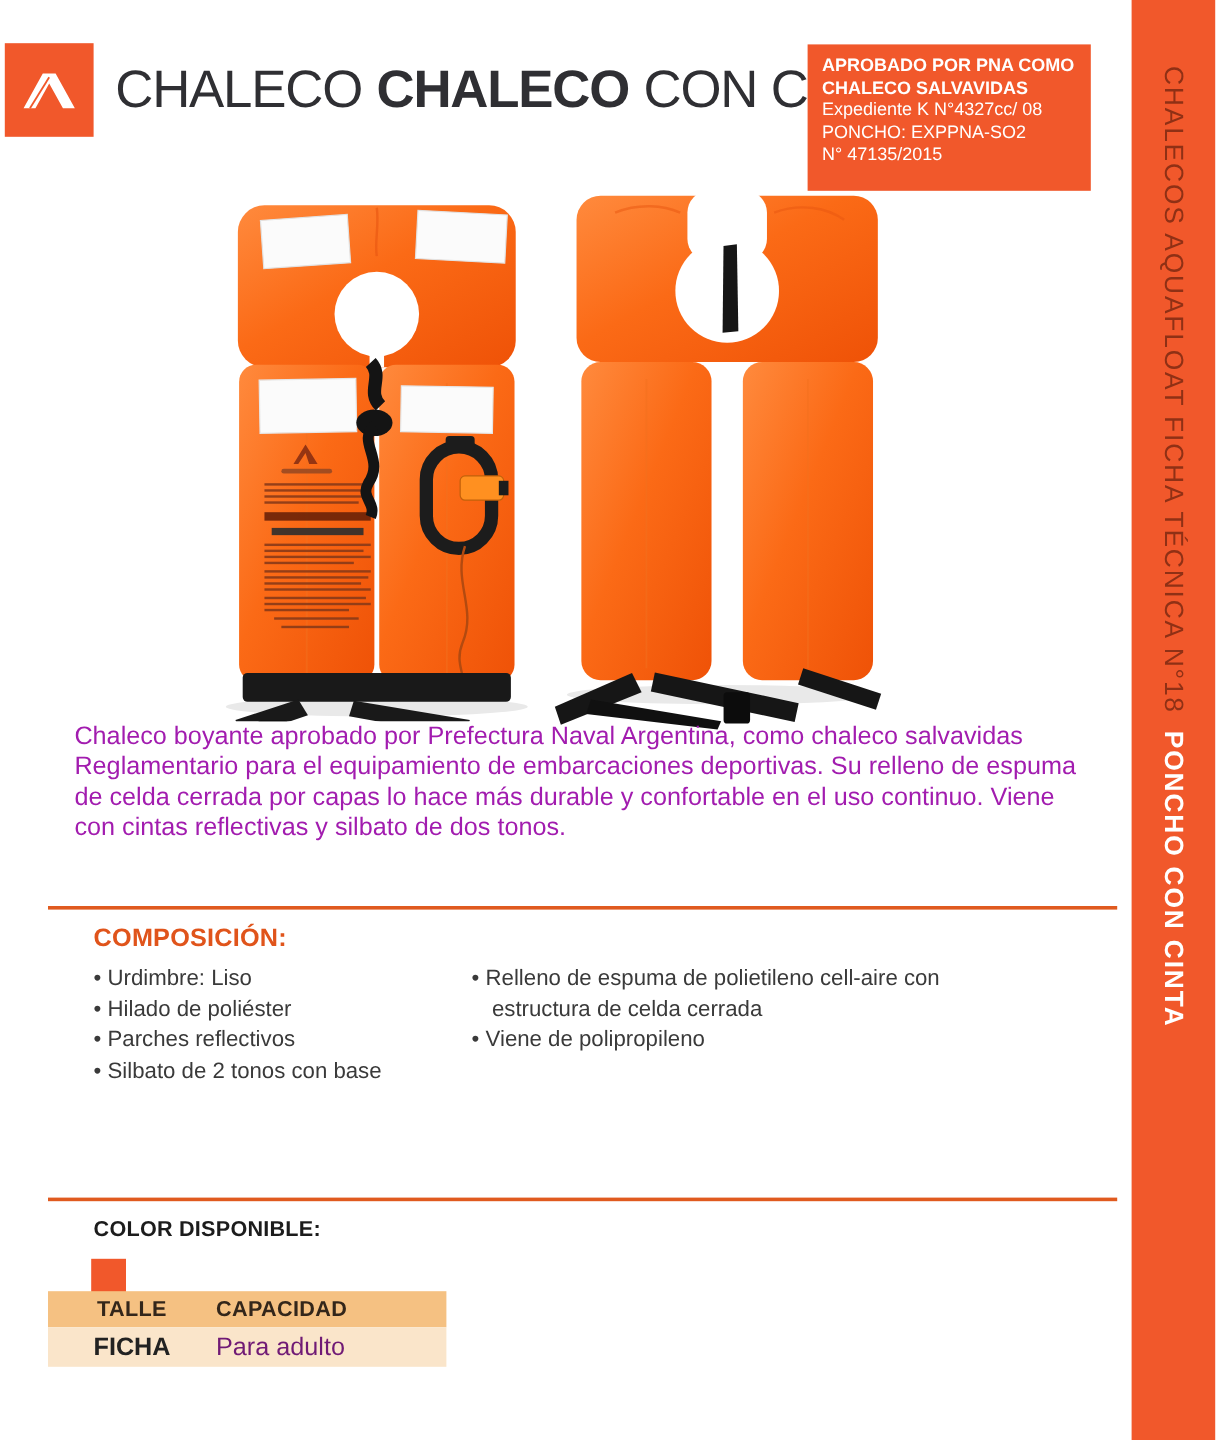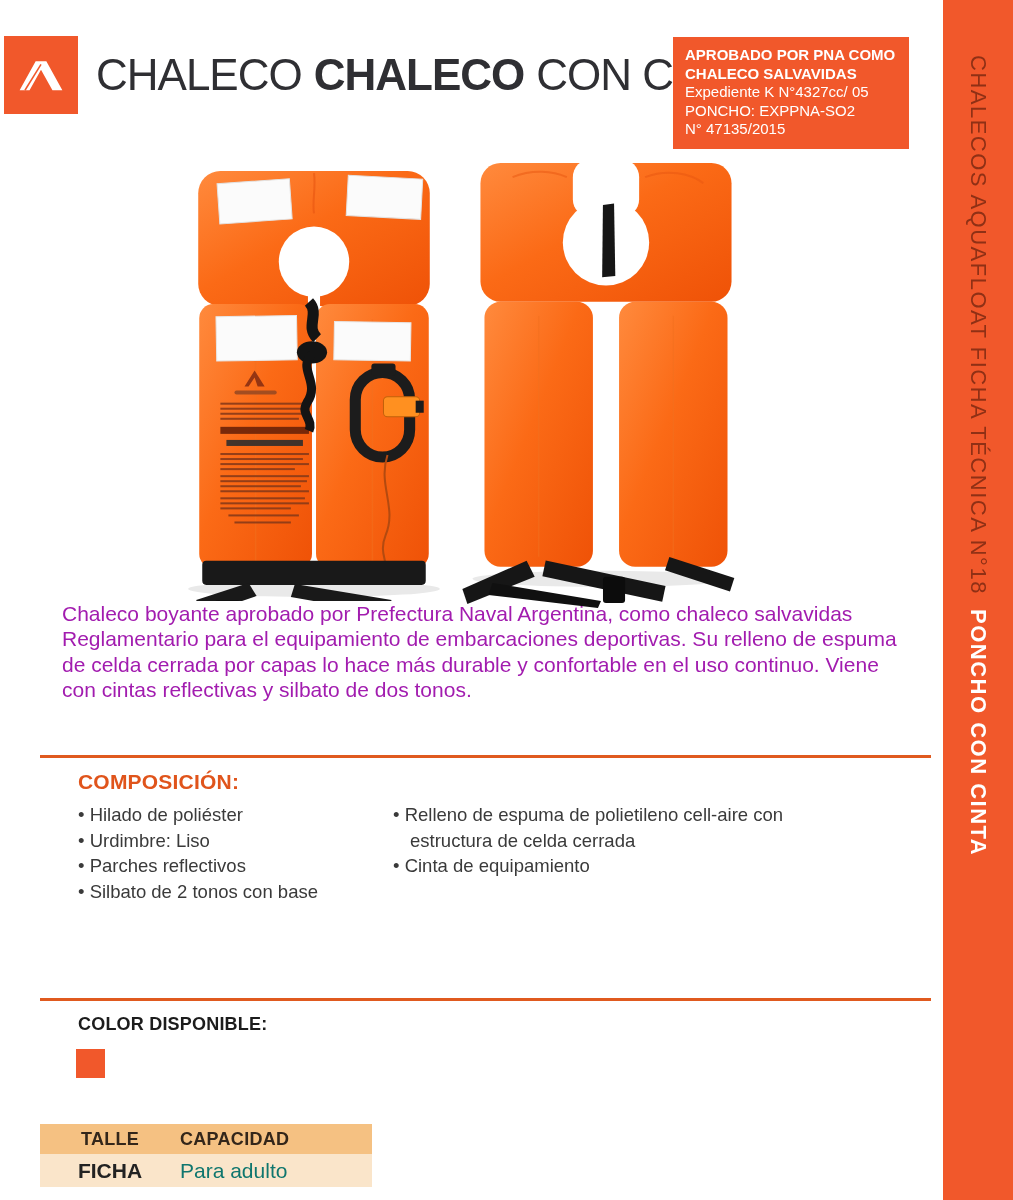--- a/index.html
+++ b/index.html
@@ -7,21 +7,21 @@
     position:relative;width:1013px;height:1200px;overflow:hidden;background:#fff;
     font-family:"Liberation Sans",sans-serif;
   }
   
   .logo-box{position:absolute;left:4px;top:36px;width:74px;height:78px;background:#F1582B;
     display:flex;align-items:center;justify-content:center;}
   .title{position:absolute;left:96px;top:50px;margin:0;font-size:44px;font-weight:400;
     color:#2f2f33;letter-spacing:-1px;white-space:nowrap;}
   .title .t2{font-weight:700;margin:0 12px;}
   .approval-box{position:absolute;left:673px;top:37px;width:236px;box-sizing:border-box;
-    background:#F1582B;color:#fff;padding:9px 12px 10px 12px;font-size:15px;line-height:18.5px;}
+    background:#F1582B;color:#fff;padding:9px 12px 20px 12px;font-size:15px;line-height:18.5px;}
   .approval-box .ln{display:block;}
   .approval-box .b{font-weight:700;}
   
   .side-strip{position:absolute;left:943px;top:0;width:70px;height:1200px;background:#F1582B;
     display:flex;justify-content:center;}
   .side-text{writing-mode:vertical-rl;padding-top:55px;font-size:22px;letter-spacing:1.5px;
     white-space:nowrap;}
   .side-text .series{color:#8f3015;font-weight:400;}
   .side-text .product{color:#ffffff;font-weight:700;margin-top:14px;}
   
@@ -42,48 +42,48 @@
   .comp-list.left{left:78px;width:330px;}
   .comp-list.right{left:393px;width:400px;}
   .comp-list li{white-space:pre-line;}
   .comp-list li::before{content:"\2022\00a0";}
   .comp-list.right li{padding-left:17px;text-indent:-17px;}
   
   .color-heading{position:absolute;left:78px;top:1014px;margin:0;font-size:18px;font-weight:700;
     color:#1c1c1c;letter-spacing:.2px;}
   .swatch{position:absolute;left:76px;top:1049px;width:29px;height:29px;background:#F1582B;}
   
-  .size-table{position:absolute;left:40px;top:1124px;width:332px;border-collapse:collapse;}
+  .size-table{position:absolute;left:40px;top:1076px;width:332px;border-collapse:collapse;}
   .size-table th,.size-table td{padding:0;border:none;}
   .size-table thead tr{background:#F5C182;height:30px;}
   .size-table tbody tr{background:#FAE5CA;height:33px;}
   .size-table th{font-size:18px;font-weight:700;color:#33261a;letter-spacing:.3px;}
   .size-table .c1{width:140px;text-align:center;}
   .size-table .c2{text-align:left;}
   .size-table td.c1{font-size:21px;font-weight:700;color:#222;}
-  .size-table td.c2{font-size:21px;color:#0f766e;margin-top:17px;}
+  .size-table td.c2{font-size:21px;color:#701a75;margin-top:17px;}
 </style>
 </head>
 <body>
 
 <div class="page">
 
   <div class="logo-box">
     <svg width="58" height="58" viewBox="0 0 76 76" aria-hidden="true">
       <path d="M10,58 L31,20 L45,20 L66,58 L53,58 L38,31 L23,58 Z" fill="#ffffff"></path>
       <path d="M17,58 L38,24" stroke="#F1582B" stroke-width="2" fill="none"></path>
     </svg>
   </div>
 
   <h1 class="title"><span class="t1">CHALECO</span><span class="t2">CHALECO</span><span class="t3">CON CINTA</span></h1>
 
   <div class="approval-box">
     <span class="ln b">APROBADO POR PNA COMO</span>
     <span class="ln b">CHALECO SALVAVIDAS</span>
-    <span class="ln">Expediente K N°4327cc/ 05</span>
+    <span class="ln">Expediente K N°4327cc/ 08</span>
     <span class="ln">PONCHO: EXPPNA-SO2</span>
     <span class="ln">N° 47135/2015</span>
   </div>
 
   <div class="side-strip">
     <div class="side-text">
       <span class="series">CHALECOS AQUAFLOAT FICHA TÉCNICA N°18</span><span class="product">PONCHO CON CINTA</span>
     </div>
   </div>
 
@@ -203,29 +203,29 @@
           <rect x="212" y="418" width="68" height="14" fill="#161616"></rect>
         </g>
     </svg>
   </div>
 
   <p class="description">Chaleco boyante aprobado por Prefectura Naval Argentina, como chaleco salvavidas Reglamentario para el equipamiento de embarcaciones deportivas. Su relleno de espuma de celda cerrada por capas lo hace más durable y confortable en el uso continuo. Viene con cintas reflectivas y silbato de dos tonos.</p>
 
   <div class="divider d1"></div>
   <h2 class="comp-heading">COMPOSICIÓN:</h2>
   <ul class="comp-list left">
+    <li>Urdimbre: Liso</li>
     <li>Hilado de poliéster</li>
-    <li>Urdimbre: Liso</li>
     <li>Parches reflectivos</li>
     <li>Silbato de 2 tonos con base</li>
   </ul>
   <ul class="comp-list right">
     <li>Relleno de espuma de polietileno cell-aire con
 estructura de celda cerrada</li>
-    <li>Cinta de equipamiento</li>
+    <li>Viene de polipropileno</li>
   </ul>
 
   <div class="divider d2"></div>
   <h2 class="color-heading">COLOR DISPONIBLE:</h2>
   <div class="swatch"></div>
 
   <table class="size-table">
     <thead>
       <tr>
         <th class="c1">TALLE</th>

